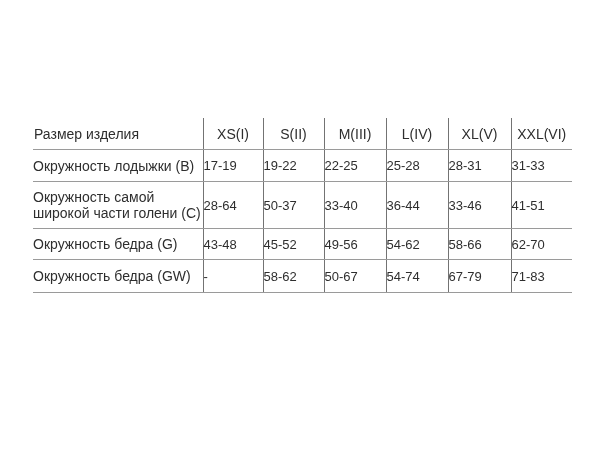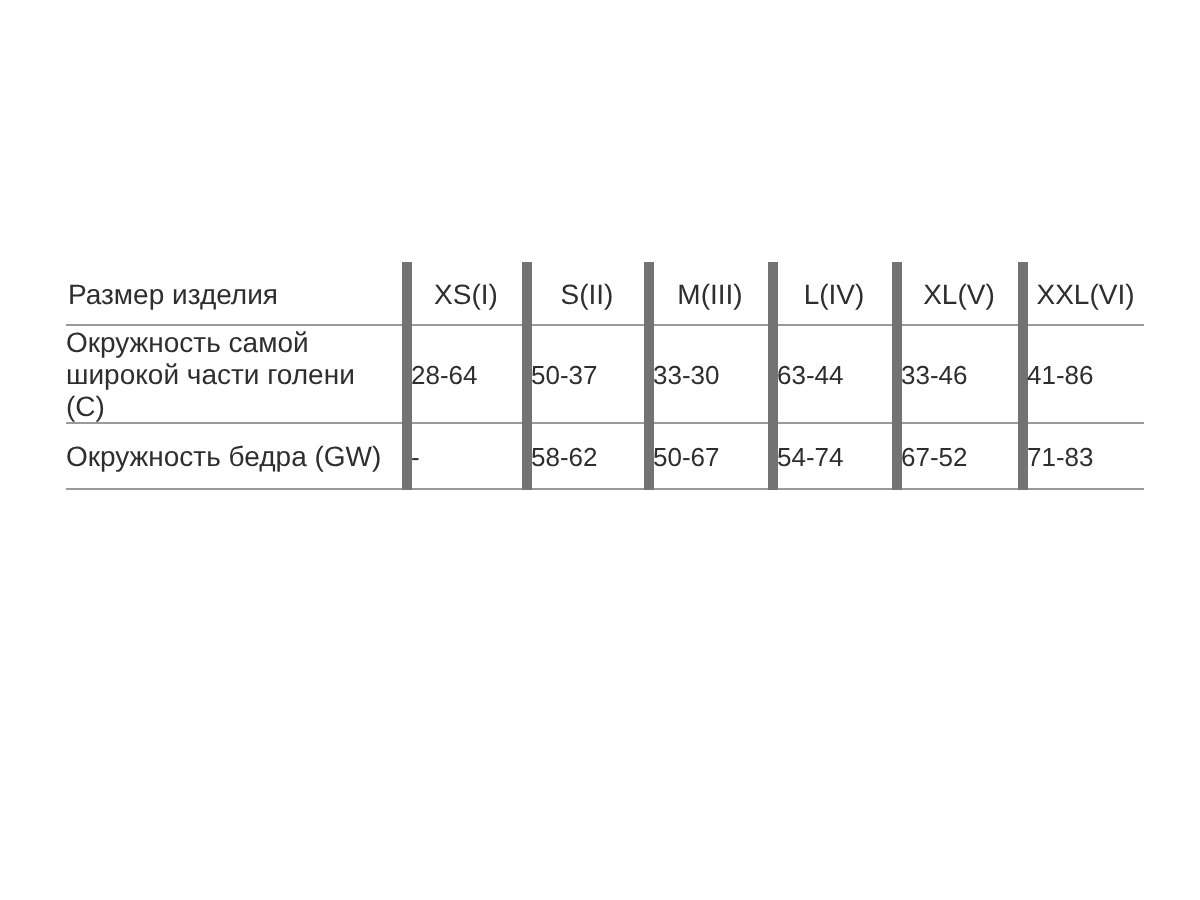--- a/index.html
+++ b/index.html
@@ -10,21 +10,21 @@
     width: 600px;
     height: 450px;
     background: #ffffff;
     font-family: "Liberation Sans", sans-serif;
     position: relative;
     overflow: hidden;
   }
   .size-table-wrap {
     position: absolute;
     left: 33px;
-    top: 131px;
+    top: 118px;
     width: 539px;
   }
   table.size-table {
     border-collapse: collapse;
     table-layout: fixed;
     width: 539px;
     color: #2e2e2e;
   }
   table.size-table th,
   table.size-table td {
@@ -53,21 +53,21 @@
   tr.row-gw td { height: 32px; margin-top: 27px; }
 
   td.label-cell {
     text-align: left;
     font-size: 14px;
     padding-left: 1px;
     padding-right: 4px;
     line-height: 16px;
   }
   th.value-cell, td.value-cell {
-    border-left: 5px solid #737373;
+    border-left: 1px solid #737373;
     font-size: 13px;
   }
 </style>
 </head>
 <body>
 
 <div class="size-table-wrap">
   <table class="size-table">
     <colgroup>
       <col class="c-label">
@@ -82,36 +82,54 @@
       <tr class="head-row">
         <th class="label-cell">Размер изделия</th>
         <th class="value-cell">XS(I)</th>
         <th class="value-cell">S(II)</th>
         <th class="value-cell">M(III)</th>
         <th class="value-cell">L(IV)</th>
         <th class="value-cell">XL(V)</th>
         <th class="value-cell">XXL(VI)</th>
       </tr>
 
+      <tr class="row-b">
+        <td class="label-cell">Окружность лодыжки (В)</td>
+        <td class="value-cell">17-19</td>
+        <td class="value-cell">19-22</td>
+        <td class="value-cell">22-25</td>
+        <td class="value-cell">25-28</td>
+        <td class="value-cell">28-31</td>
+        <td class="value-cell">31-33</td>
+      </tr>
 
       <tr class="row-c">
         <td class="label-cell">Окружность самой широкой части голени (С)</td>
         <td class="value-cell">28-64</td>
         <td class="value-cell">50-37</td>
-        <td class="value-cell">33-30</td>
-        <td class="value-cell">63-44</td>
+        <td class="value-cell">33-40</td>
+        <td class="value-cell">36-44</td>
         <td class="value-cell">33-46</td>
-        <td class="value-cell">41-86</td>
+        <td class="value-cell">41-51</td>
       </tr>
 
+      <tr class="row-g">
+        <td class="label-cell">Окружность бедра (G)</td>
+        <td class="value-cell">43-48</td>
+        <td class="value-cell">45-52</td>
+        <td class="value-cell">49-56</td>
+        <td class="value-cell">54-62</td>
+        <td class="value-cell">58-66</td>
+        <td class="value-cell">62-70</td>
+      </tr>
 
       <tr class="row-gw">
         <td class="label-cell">Окружность бедра (GW)</td>
         <td class="value-cell">-</td>
         <td class="value-cell">58-62</td>
         <td class="value-cell">50-67</td>
         <td class="value-cell">54-74</td>
-        <td class="value-cell">67-52</td>
+        <td class="value-cell">67-79</td>
         <td class="value-cell">71-83</td>
       </tr>
     </tbody>
   </table>
 </div>
 
 </body></html>

